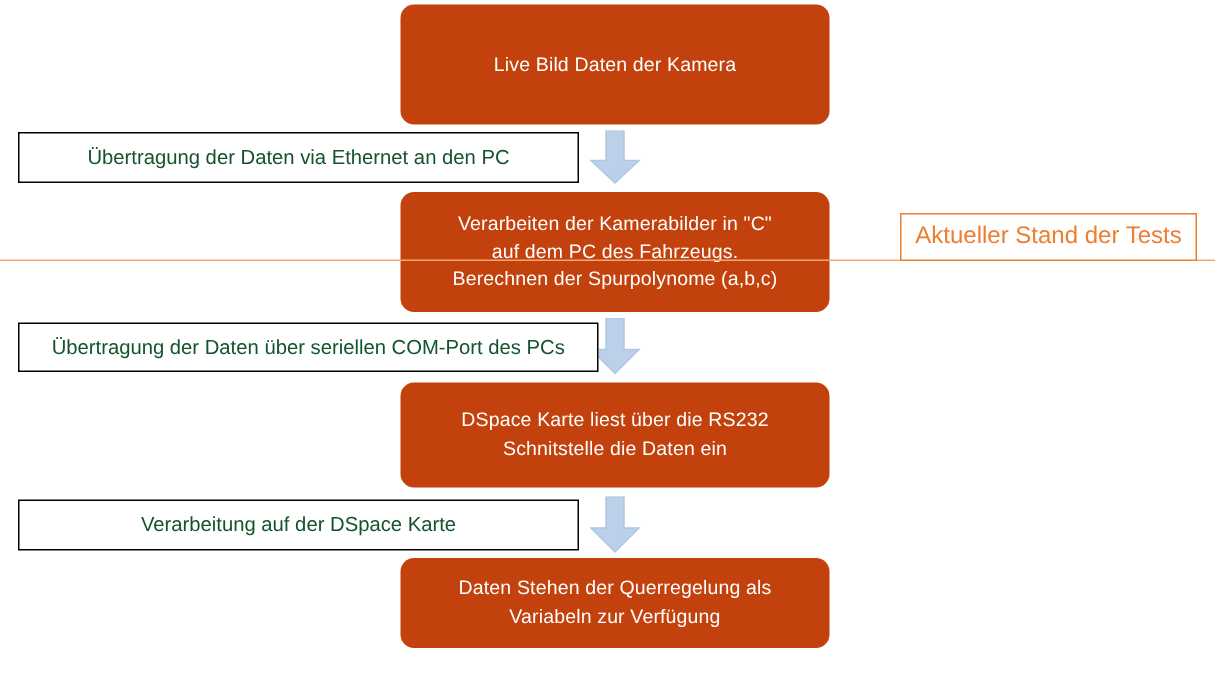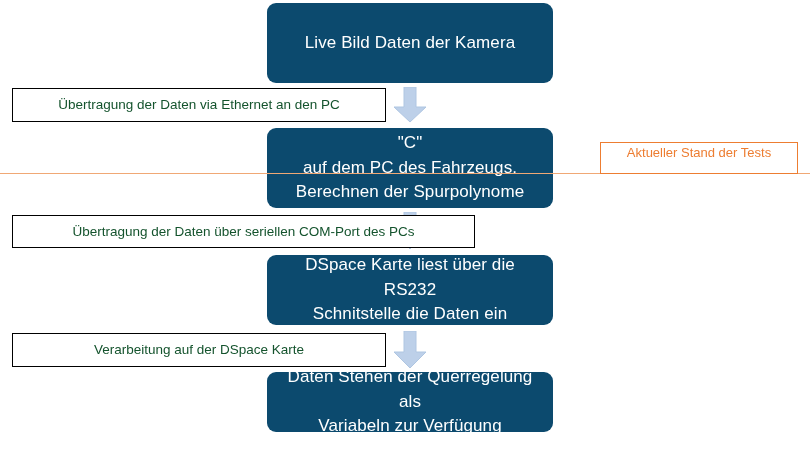--- a/index.html
+++ b/index.html
@@ -14,28 +14,28 @@
     position: relative;
     width: 810px;
     height: 456px;
     background: #ffffff;
     overflow: hidden;
   }
 
   
   .proc {
     position: absolute;
-    background: #0c4a6e;
+    background: #c2410c;
     border-radius: 9px;
     color: #ffffff;
     display: flex;
     align-items: center;
     justify-content: center;
     text-align: center;
-    font-size: 17px;
+    font-size: 13px;
     line-height: 1.45;
     letter-spacing: 0.1px;
     box-sizing: border-box;
     padding: 4px 10px;
     white-space: pre-line;
   }
 
   
   .note {
     position: absolute;
@@ -70,23 +70,24 @@
     z-index: 1;
   }
 
   
   .callout {
     position: absolute;
     background: #ffffff;
     border: 1.7px solid #ED7D31;
     color: #ED7D31;
     display: flex;
+    align-items: center;
     justify-content: center;
     text-align: center;
-    font-size: 13px;
+    font-size: 16px;
     line-height: 1.3;
     box-sizing: border-box;
     padding: 2px 8px;
     z-index: 2;
   }
 </style>
 </head>
 <body>
 
 <div id="canvas">
@@ -110,21 +111,21 @@
 auf dem PC des Fahrzeugs.
 Berechnen der Spurpolynome (a,b,c)</span>
   </div>
 
   <div class="divider" style="top:173px;"></div>
 
   <div class="callout" style="left:600px; top:142px; width:198px; height:32px;">
     <span>Aktueller Stand der Tests</span>
   </div>
 
-  <div class="note" style="left:12px; top:215px; width:463px; height:33px;">
+  <div class="note" style="left:12px; top:215px; width:387px; height:33px;">
     <span>Übertragung der Daten über seriellen COM-Port des PCs</span>
   </div>
 
   <div class="arrow" style="left:393px; top:212px;">
     <svg width="34" height="38" viewBox="0 0 34 38">
       <polygon points="11,0 23,0 23,21 33,21 17,37 1,21 11,21" fill="#BDD0E9" stroke="#AFC6E2" stroke-width="1"></polygon>
     </svg>
   </div>
 
   <div class="proc" style="left:267px; top:255px; width:286px; height:70px;">

